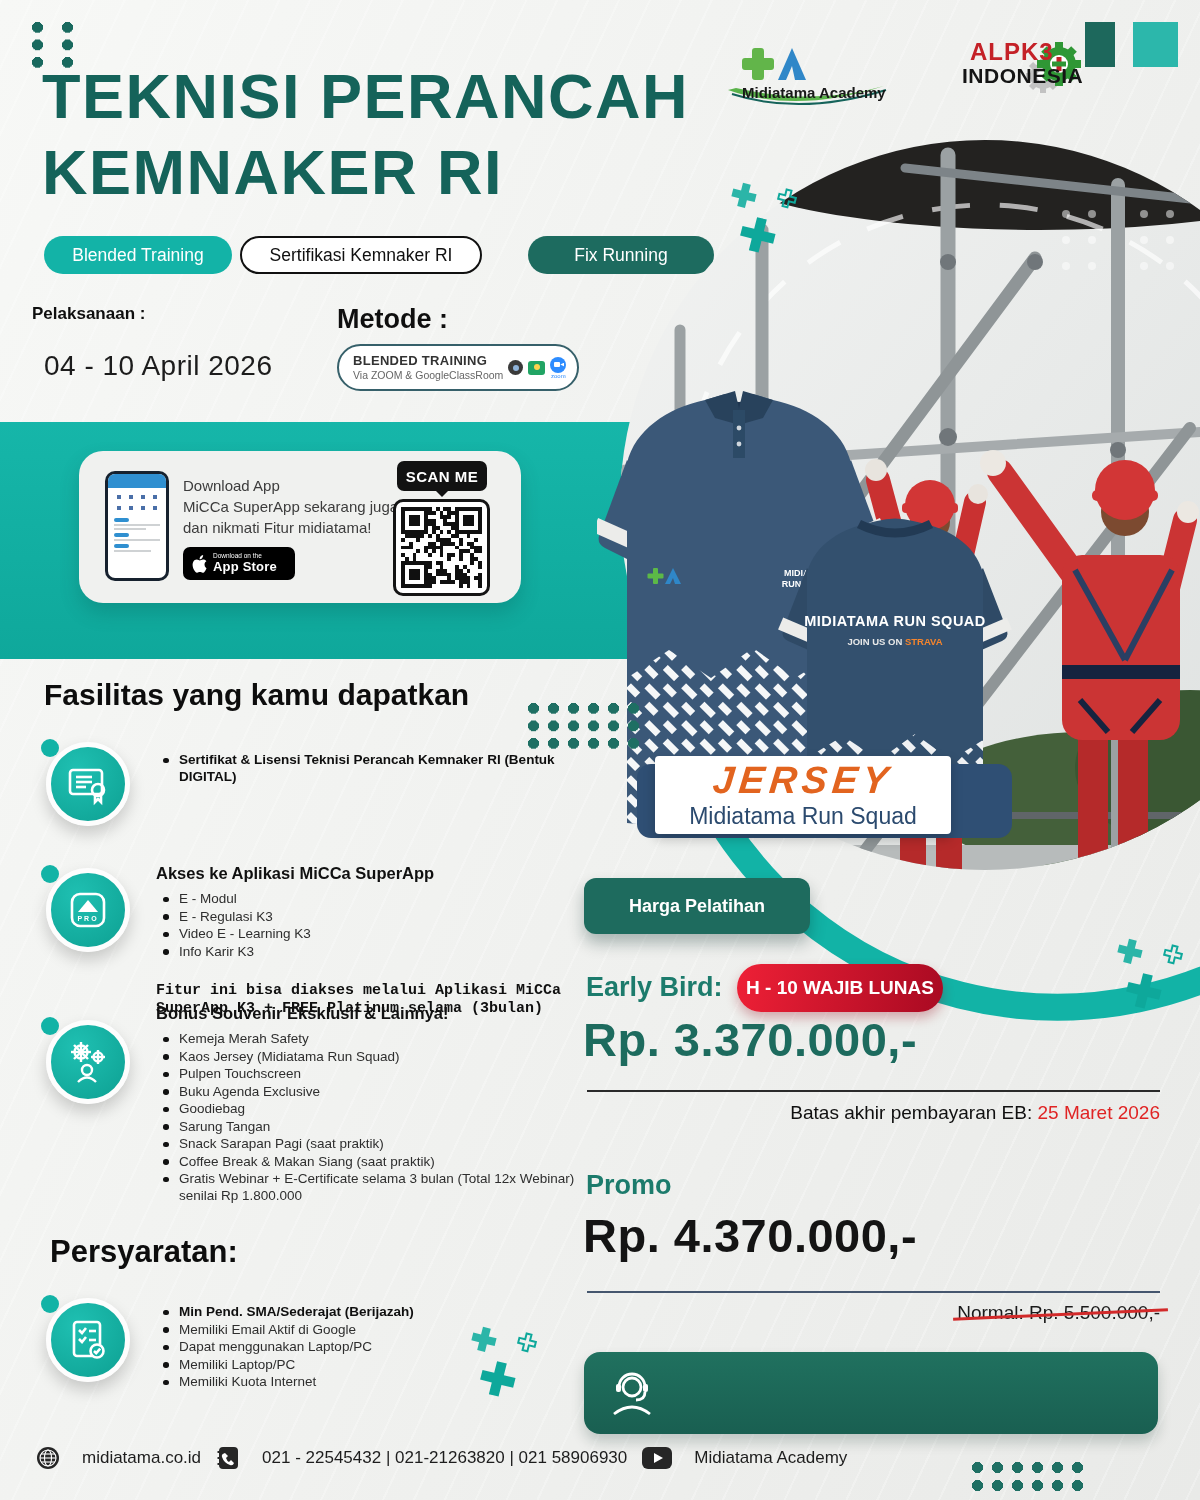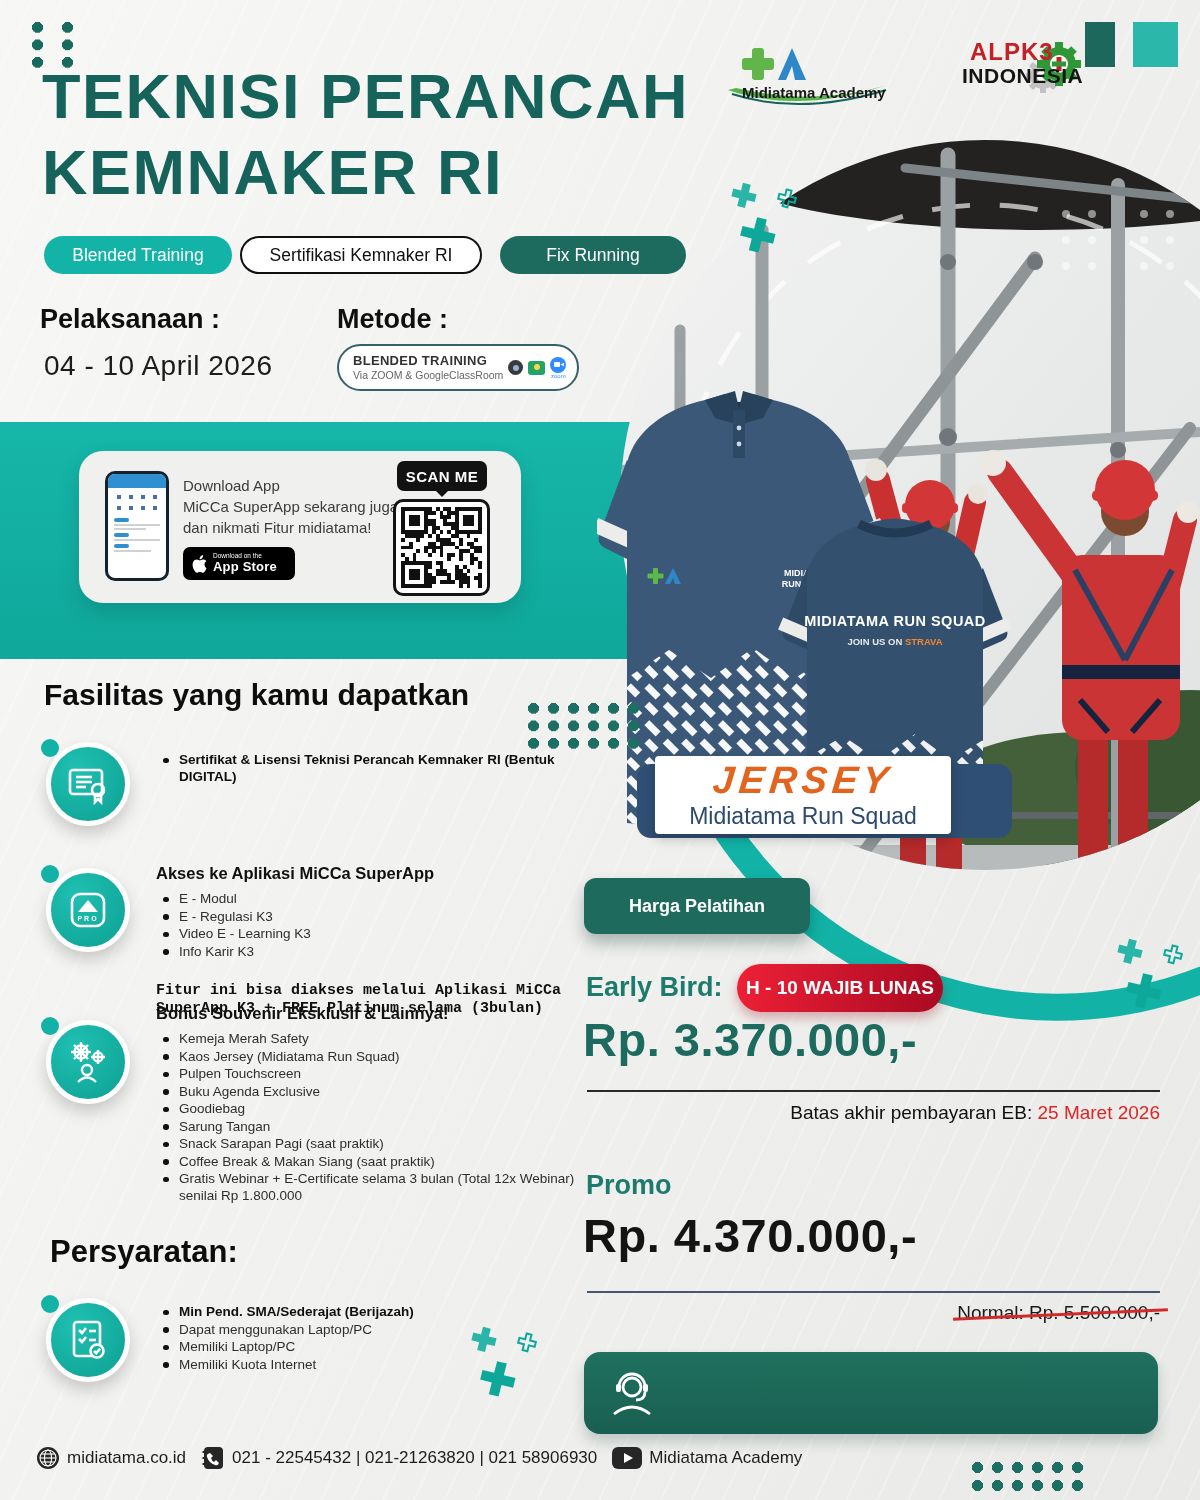--- a/index.html
+++ b/index.html
@@ -29,23 +29,23 @@
   .logo-mid{position:absolute;left:726px;top:44px;width:170px;height:70px;}
   .logo-mid .lbl{position:absolute;left:16px;top:40px;font-size:15px;font-weight:700;color:#181818;white-space:nowrap;}
   .logo-alpk3{position:absolute;left:902px;top:32px;width:185px;height:72px;text-align:right;}
   .alpk3-top{position:absolute;left:68px;top:6px;font-size:24px;font-weight:700;color:#c42127;letter-spacing:1px;}
   .alpk3-bot{position:absolute;left:60px;top:32px;font-size:21px;font-weight:700;color:#141414;letter-spacing:.5px;}
   
   .badge{position:absolute;top:236px;height:38px;border-radius:20px;display:flex;align-items:center;
     justify-content:center;font-size:17.5px;box-sizing:border-box;}
   .badge-1{left:44px;width:188px;background:#13b3a7;color:#fff;}
   .badge-2{left:240px;width:242px;background:#fff;border:2.5px solid #101010;color:#101010;}
-  .badge-3{left:500px;width:186px;background:#1d6b5f;color:#fff;}
+  .badge-3{left:528px;width:186px;background:#1d6b5f;color:#fff;}
   
-  .sched-h{position:absolute;left:40px;top:304px;font-size:27px;font-weight:700;color:#0f0f0f;}
+  .sched-h{position:absolute;left:32px;top:304px;font-size:17px;font-weight:700;color:#0f0f0f;}
   .sched-d{position:absolute;left:44px;top:350px;font-size:28px;color:#1c1c1c;letter-spacing:.5px;}
   .met-h{position:absolute;left:337px;top:304px;font-size:27px;font-weight:700;color:#0f0f0f;}
   .met-pill{position:absolute;left:337px;top:344px;width:242px;height:47px;background:#fff;
     border:2px solid #36606a;border-radius:24px;box-sizing:border-box;display:flex;align-items:center;
     padding:0 10px 0 14px;gap:5px;}
   .mp-text{display:flex;flex-direction:column;line-height:1.15;}
   .mp-text b{font-size:13px;color:#333;letter-spacing:.3px;}
   .mp-text span{font-size:10.5px;color:#666;}
   .ic-webcam{width:15px;height:15px;border-radius:50%;background:#3a3a3a;position:relative;flex:none;}
   .ic-webcam::after{content:'';position:absolute;left:4.5px;top:4.5px;width:6px;height:6px;border-radius:50%;background:#8fb3d9;}
@@ -123,21 +123,21 @@
   .promo-label{position:absolute;left:586px;top:1170px;font-size:27px;font-weight:700;color:#1c7b6c;}
   .promo-price{position:absolute;left:583px;top:1208px;font-size:47px;font-weight:800;color:#141414;letter-spacing:.5px;}
   .normal{position:absolute;left:587px;top:1302px;width:573px;text-align:right;font-size:19px;color:#1a1a1a;}
   .normal .strike{position:relative;display:inline-block;}
   .normal .strike::after{content:'';position:absolute;left:-4px;right:-8px;top:52%;height:2.5px;background:#d22a2a;transform:rotate(-2.5deg);}
   .contact-bar{position:absolute;left:584px;top:1352px;width:574px;height:82px;border-radius:16px;
     background:linear-gradient(180deg,#20715f,#195f51);box-shadow:0 8px 14px rgba(0,40,30,.2);
     display:flex;align-items:center;padding-left:24px;box-sizing:border-box;}
   
   .footer{position:absolute;left:36px;top:1446px;display:flex;align-items:center;gap:9px;font-size:17px;color:#1d1d1d;}
-  .footer .grp{display:flex;align-items:center;gap:7px;margin-right:6px;}
+  .footer .grp{display:flex;align-items:center;gap:22px;margin-right:6px;}
   
   svg.photo{position:absolute;left:0;top:0;pointer-events:none;}
   svg.jerseys{position:absolute;left:597px;top:368px;pointer-events:none;}
 </style>
 </head>
 <body>
 
 <div class="poster">
 
   <div class="dotgrid dots-tl"></div>
@@ -924,20 +924,21 @@
       <path d="M13,21 l3,3 l4,-5"></path>
         <line x1="23" y1="22" x2="30" y2="22"></line>
       <circle cx="31" cy="33" r="6.5" fill="#12b3a6"></circle>
       <path d="M28,33 l2.2,2.2 l4,-4.5"></path>
     </svg>
   </div>
   <div class="ftext" style="top:1304px">
     <ul class="bullets">
 
     <li class="bold">Min Pend. SMA/Sederajat (Berijazah)</li>
+        <li>Memiliki Email Aktif di Google</li>
         <li>Dapat menggunakan Laptop/PC</li>
         <li>Memiliki Laptop/PC</li>
         <li>Memiliki Kuota Internet</li>
       </ul>
   </div>
 
   <div class="harga-btn">Harga Pelatihan</div>
   <div class="eb-label">Early Bird:</div>
   <div class="eb-pill">H - 10 WAJIB LUNAS</div>
   <div class="eb-price">Rp. 3.370.000,-</div>

